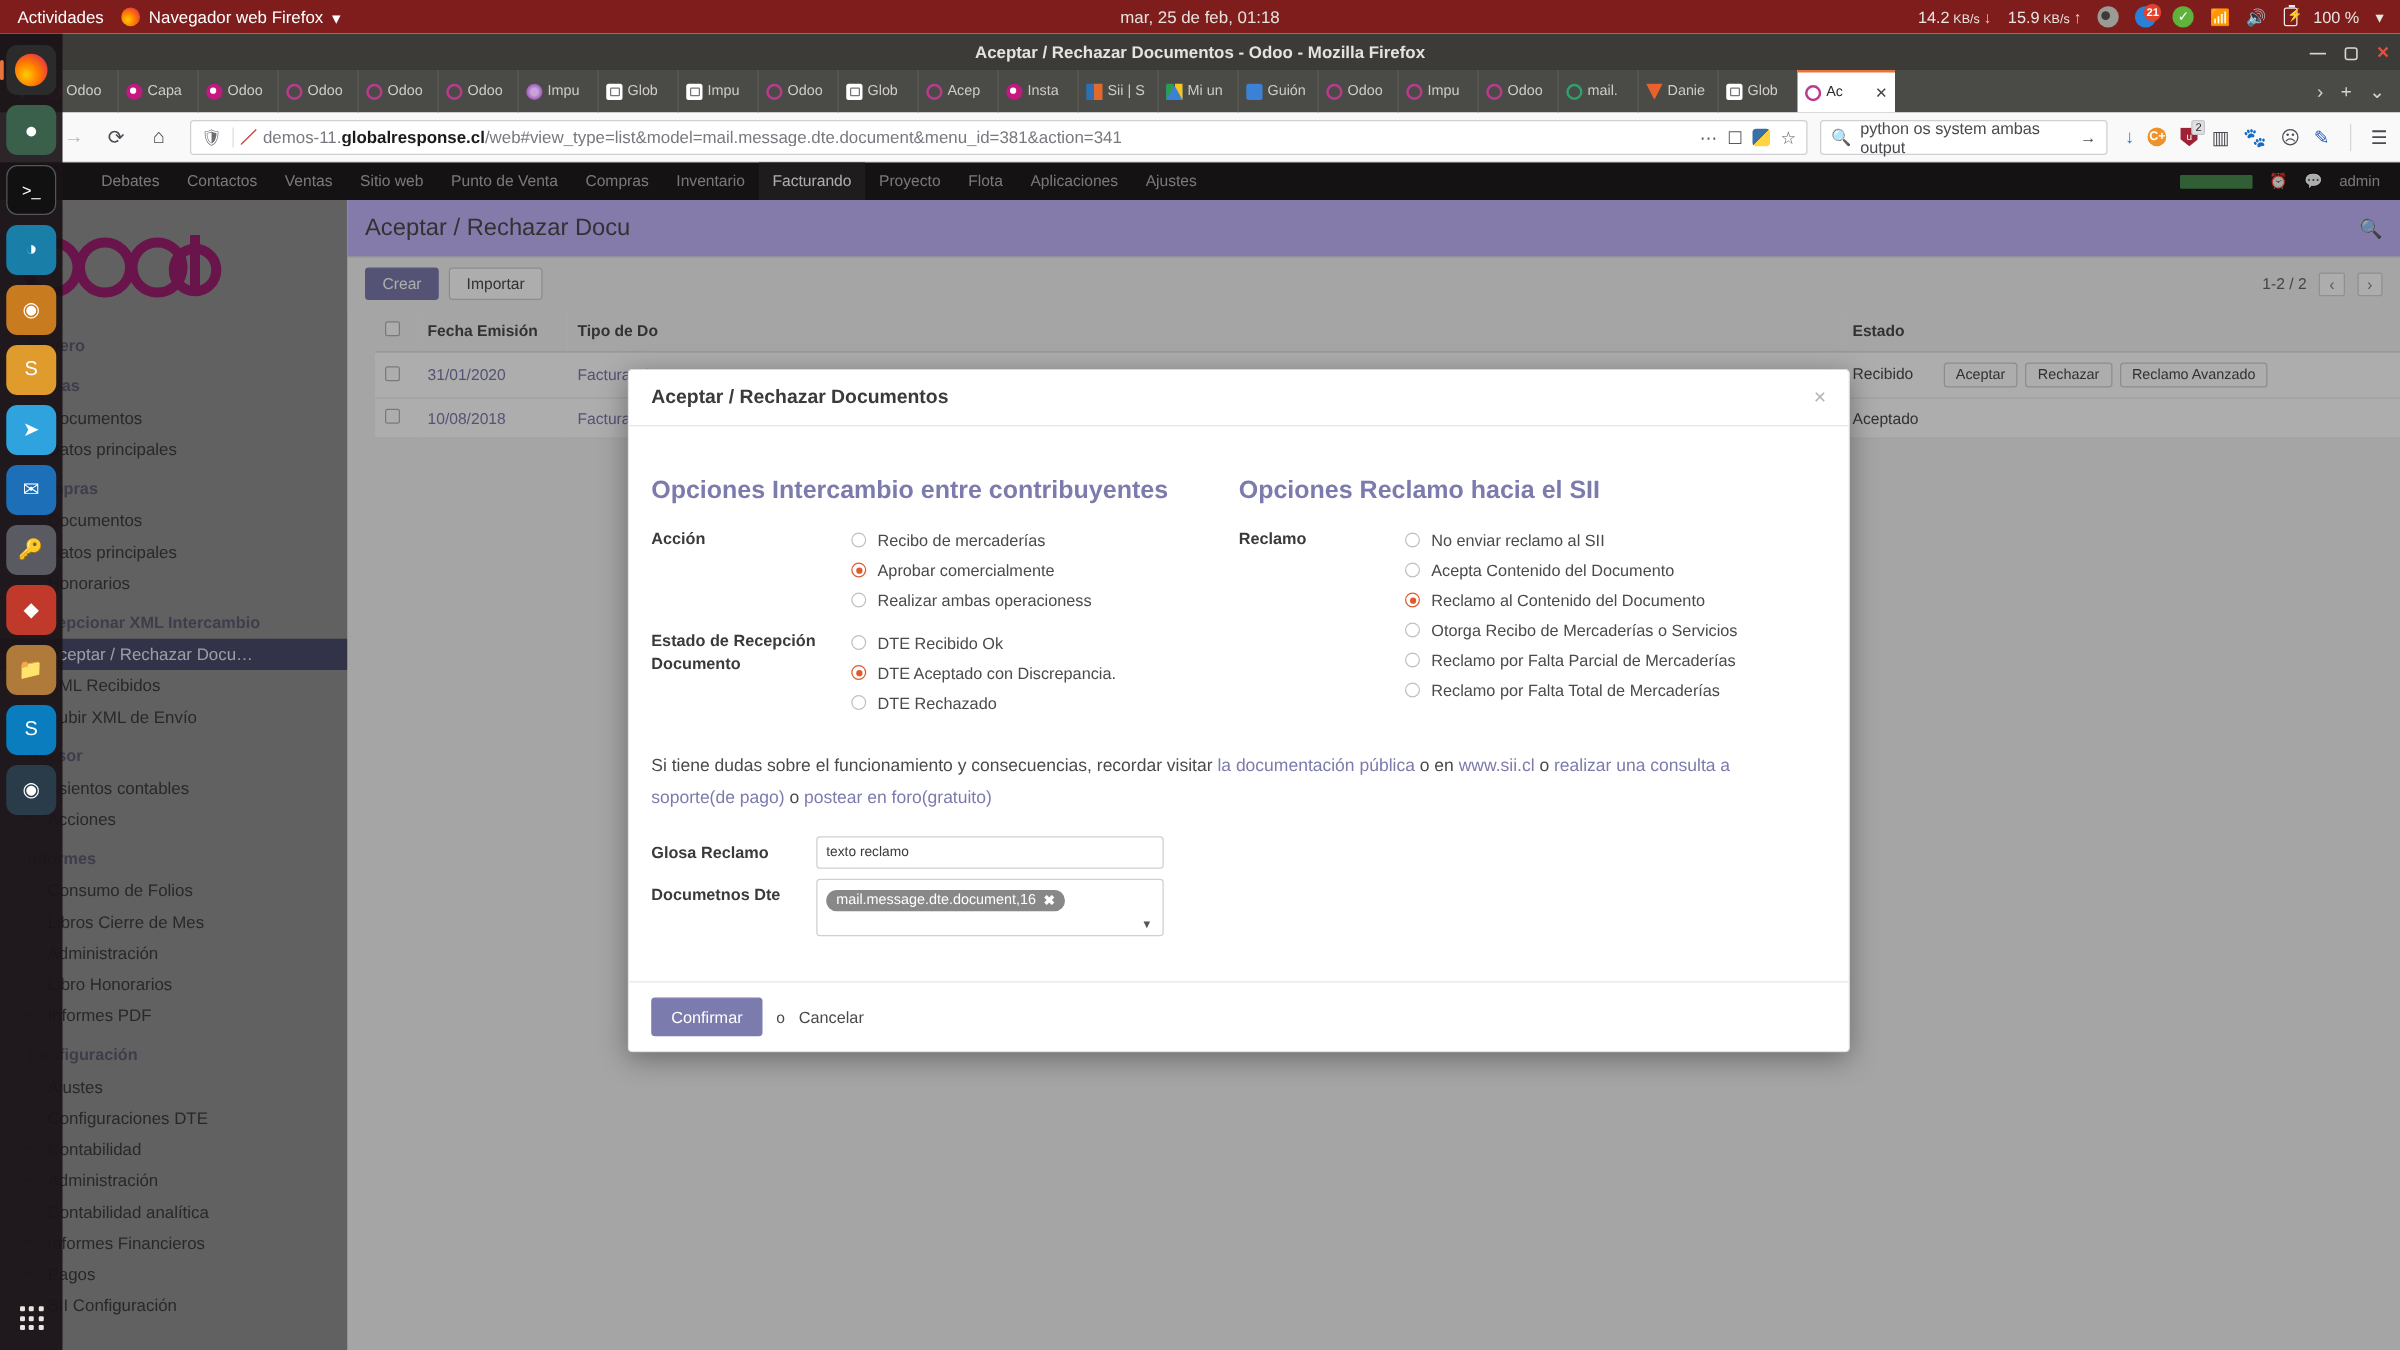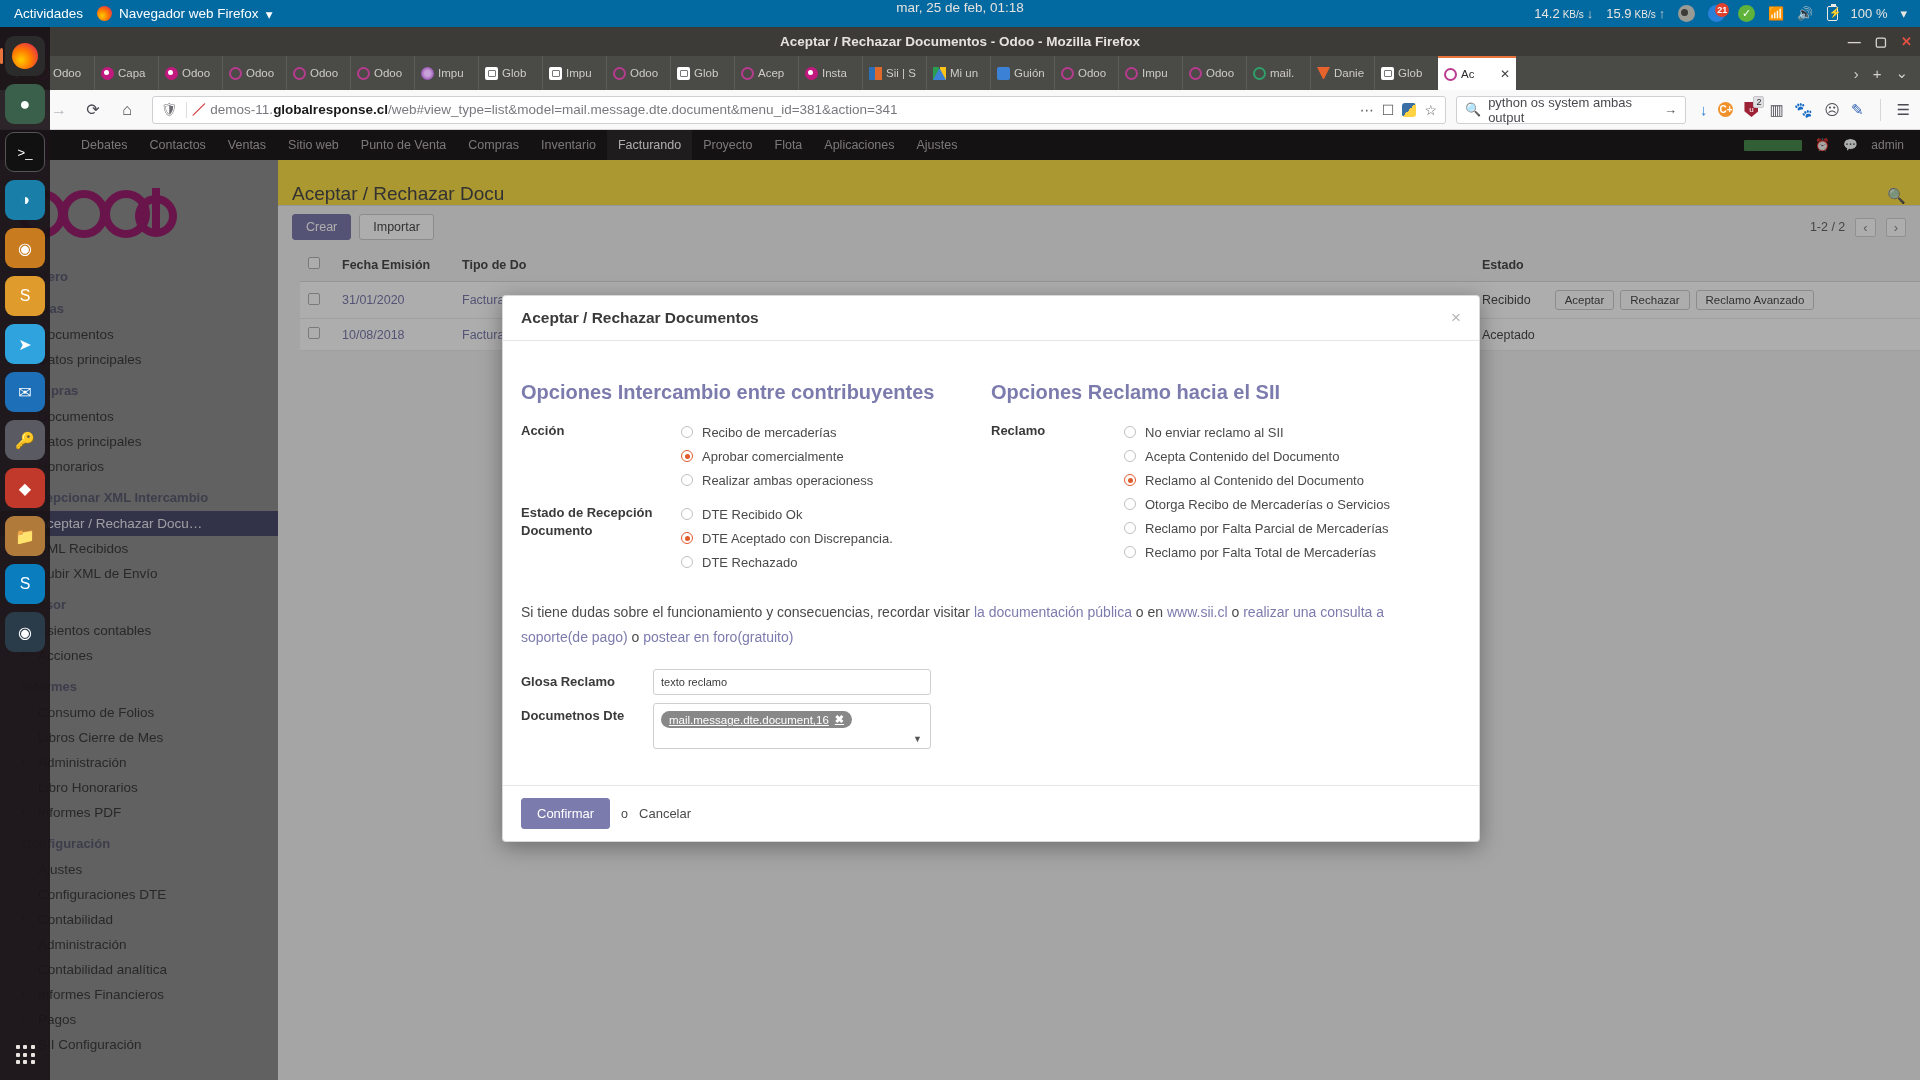--- a/index.html
+++ b/index.html
@@ -5,22 +5,22 @@
   * { box-sizing: border-box; margin: 0; padding: 0; }
   html, body {
     width: 1920px; height: 1080px; overflow: hidden;
     font-family: "Liberation Sans", sans-serif;
     background: #f3f1ef;
   }
 
   
   #gnome-bar {
     position: absolute; top: 0; left: 0; width: 1920px; height: 27px;
-    background: #0369a1; color: #ffffff;
-    display: flex; font-size: 13.5px;
+    background: #7f1d1d; color: #ffffff;
+    display: flex; align-items: center; font-size: 13.5px;
   }
   #gnome-left { display: flex; align-items: center; gap: 14px; margin-left: 14px; }
   #gnome-left .activities { font-weight: 400; color: #fff; }
   #gnome-app { display: flex; align-items: center; gap: 7px; }
   .ffx-logo {
     width: 15px; height: 15px; border-radius: 50%;
     background: radial-gradient(circle at 35% 65%, #ffcb00 0%, #ff7a00 42%, #e8403a 75%, #b5276f 100%);
     display:inline-block;
   }
   #gnome-center {
@@ -184,22 +184,22 @@
   }
   .sb-item.caret::before {
     content: "\25B8"; position: absolute; left: 22px; top: 5px; font-size: 10px; color: #6a6a6a;
   }
   .sb-item.active { background: #4a4a6a; color: #e8e8f0; }
   #sidebar-footer { text-align: center; color: #3b3b3b; font-size: 12.5px; padding-top: 18px; }
 
   
   #odoo-main { flex: 1; position: relative; background: #f5f4f4; overflow: hidden; }
   #cb-header {
-    height: 46px; display: flex; align-items: flex-end; padding: 0 14px;
-    border-bottom: 1px solid #dedede; background: #fde047;
+    height: 46px; display: flex; align-items: center; padding: 0 14px;
+    border-bottom: 1px solid #dedede; background: #c4b5fd;
   }
   #cb-title { font-size: 19px; color: #4a4a4a; }
   #cb-right { margin-left: auto; display: flex; align-items: center; gap: 16px; color: #666; font-size: 15px; }
   #cb-controls {
     height: 42px; display: flex; align-items: center; padding: 0 14px; gap: 8px;
     background: #f5f4f4;
   }
   .btn-sm {
     font-size: 12.5px; padding: 5px 13px; border-radius: 3px; border: 1px solid #cfcfcf;
     background: #fff; color: #4a4a4a;
@@ -262,22 +262,22 @@
   .field-label { width: 132px; font-size: 13px; font-weight: bold; color: #3a3a3a; padding-top: 5px; }
   .inp {
     width: 278px; height: 26px; border: 1px solid #cfcfcf; border-radius: 3px;
     font-size: 11px; color: #3a3a3a; display: flex; align-items: center; padding: 0 7px; background:#fff;
   }
   .m2m {
     width: 278px; min-height: 46px; border: 1px solid #cfcfcf; border-radius: 3px;
     background: #fff; padding: 6px 7px 2px 7px; position: relative;
   }
   .chip {
-    display: inline-flex; align-items: flex-end; gap: 6px; background: #888; color: #fff;
-    font-size: 11.5px; border-radius: 10px; padding: 2px 8px; text-decoration: underline;
+    display: inline-flex; align-items: flex-start; gap: 6px; background: #888; color: #fff;
+    font-size: 11.5px; border-radius: 10px; padding: 2px 8px;
   }
   .chip .cx { font-weight: bold; font-size: 11px; }
   .m2m .caret { position: absolute; right: 8px; bottom: 4px; font-size: 9px; color: #555; }
   #modal-footer {
     border-top: 1px solid #e6e6e6; padding: 12px 18px; display: flex; align-items: center; gap: 11px;
   }
   .btn-confirm {
     background: #7c7bad; color: #fff; border: 1px solid #7c7bad; border-radius: 3px;
     font-size: 13px; padding: 7px 15px;
   }

